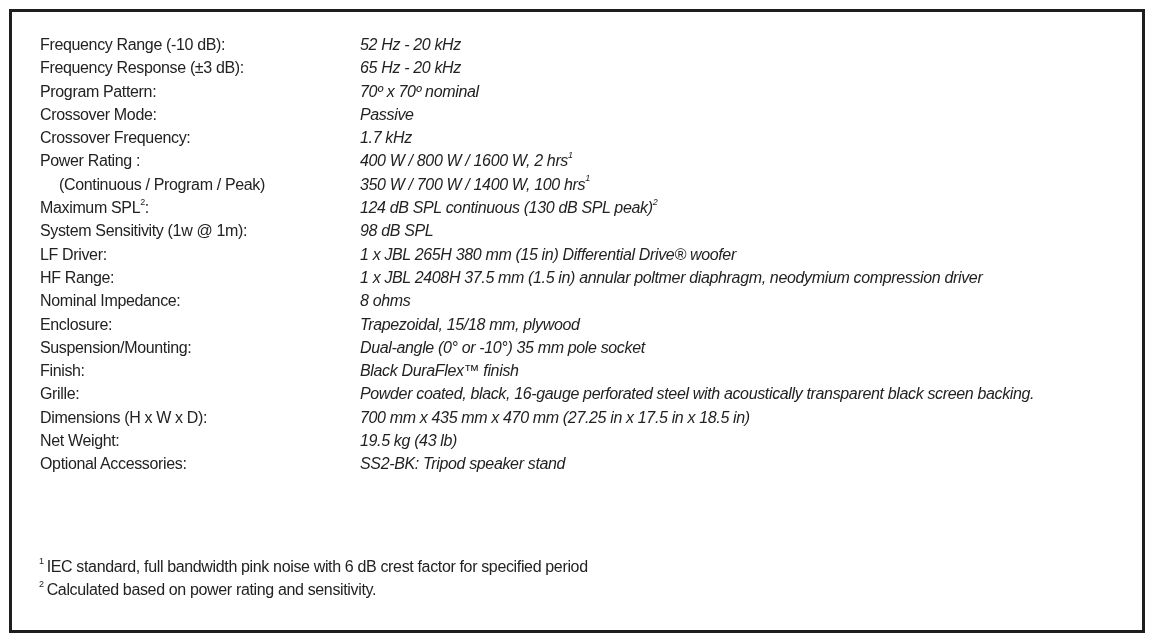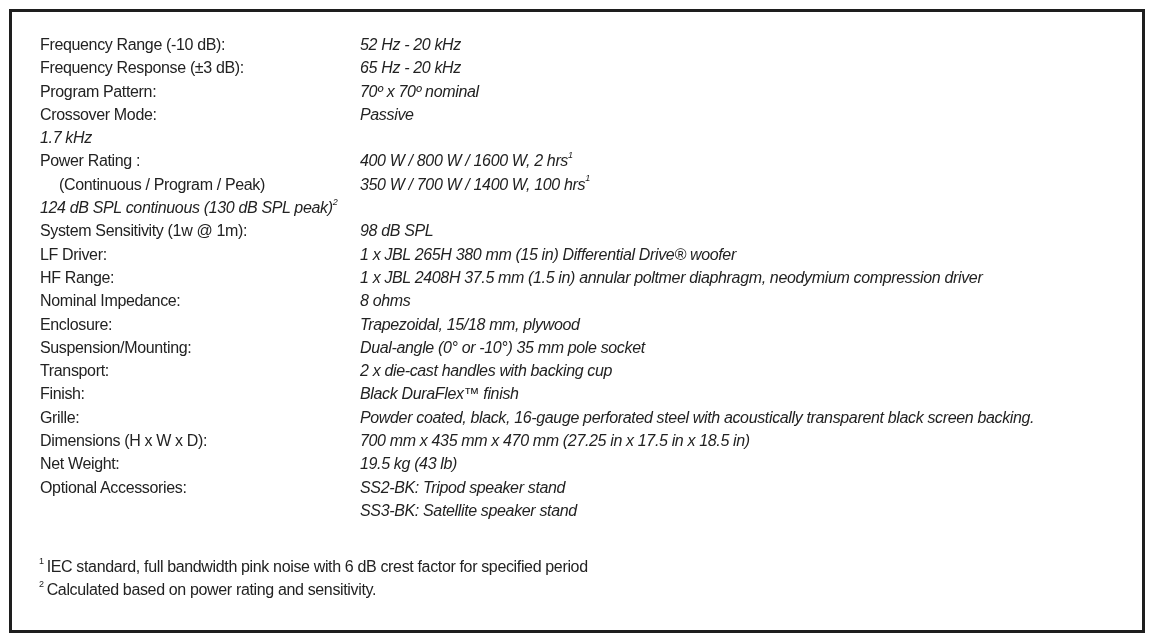--- a/index.html
+++ b/index.html
@@ -93,34 +93,36 @@
       <span class="spec-label">Program Pattern:</span>
       <span class="spec-value">70º x 70º nominal</span>
     </div>
 
     <div class="spec-row">
       <span class="spec-label">Crossover Mode:</span>
       <span class="spec-value">Passive</span>
     </div>
 
     <div class="spec-row">
+      <span class="spec-label">Crossover Frequency:</span>
       <span class="spec-value">1.7 kHz</span>
     </div>
 
     <div class="spec-row">
       <span class="spec-label">Power Rating :</span>
       <span class="spec-value"><span>400 W / 800 W / 1600 W, 2 hrs</span><sup>1</sup></span>
     </div>
 
     <div class="spec-row">
       <span class="spec-label indent">(Continuous / Program / Peak)</span>
       <span class="spec-value"><span>350 W / 700 W / 1400 W, 100 hrs</span><sup>1</sup></span>
     </div>
 
     <div class="spec-row">
+      <span class="spec-label"><span>Maximum SPL</span><sup>2</sup><span>:</span></span>
       <span class="spec-value"><span>124 dB SPL continuous (130 dB SPL peak)</span><sup>2</sup></span>
     </div>
 
     <div class="spec-row">
       <span class="spec-label">System Sensitivity (1w @ 1m):</span>
       <span class="spec-value">98 dB SPL</span>
     </div>
 
     <div class="spec-row">
       <span class="spec-label">LF Driver:</span>
@@ -140,24 +142,20 @@
     <div class="spec-row">
       <span class="spec-label">Enclosure:</span>
       <span class="spec-value">Trapezoidal, 15/18 mm, plywood</span>
     </div>
 
     <div class="spec-row">
       <span class="spec-label">Suspension/Mounting:</span>
       <span class="spec-value">Dual-angle (0° or -10°) 35 mm pole socket</span>
     </div>
 
-    <div class="spec-row">
-      <span class="spec-label">Transport:</span>
-      <span class="spec-value">2 x die-cast handles with backing cup</span>
-    </div>
 
     <div class="spec-row">
       <span class="spec-label">Finish:</span>
       <span class="spec-value">Black DuraFlex™ finish</span>
     </div>
 
     <div class="spec-row">
       <span class="spec-label">Grille:</span>
       <span class="spec-value">Powder coated, black, 16-gauge perforated steel with acoustically transparent black screen backing.</span>
     </div>
@@ -173,21 +171,20 @@
       <span class="spec-value">19.5 kg (43 lb)</span>
     </div>
 
     <div class="spec-row">
       <span class="spec-label">Optional Accessories:</span>
       <span class="spec-value">SS2-BK: Tripod speaker stand</span>
     </div>
 
     <div class="spec-row">
       <span class="spec-label"></span>
-      <span class="spec-value">SS3-BK: Satellite speaker stand</span>
     </div>
 
   </div>
 
   <div class="footnotes">
     <div class="footnote">
       <sup>1</sup><span>IEC standard, full bandwidth pink noise with 6 dB crest factor for specified period</span>
     </div>
     <div class="footnote">
       <sup>2</sup><span>Calculated based on power rating and sensitivity.</span>

